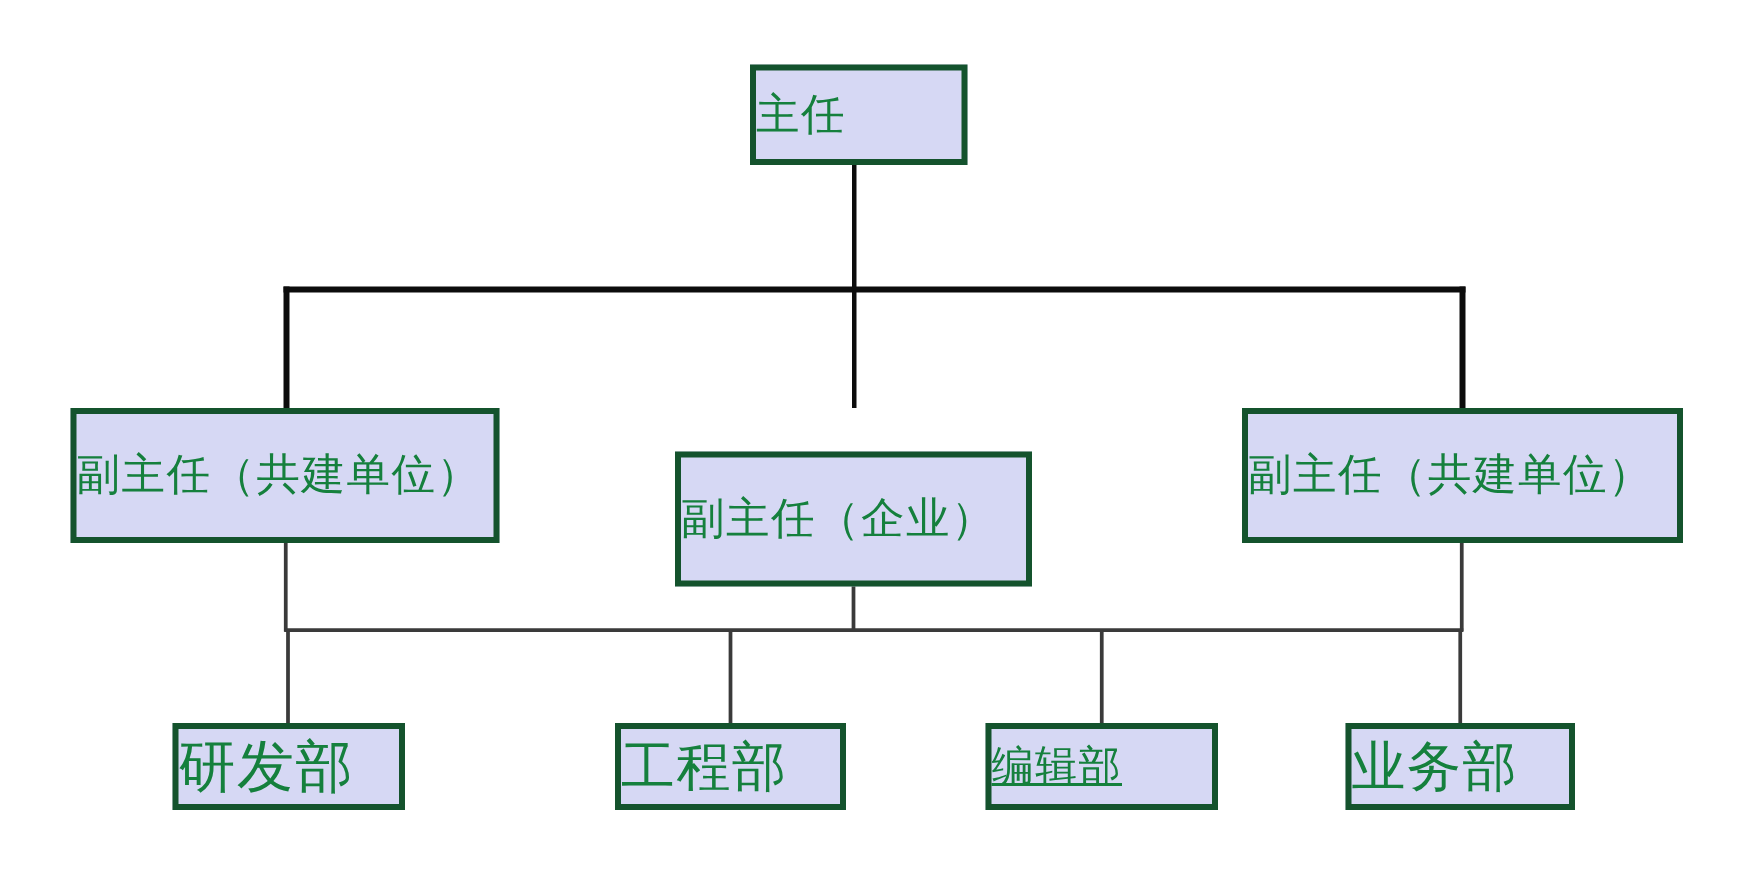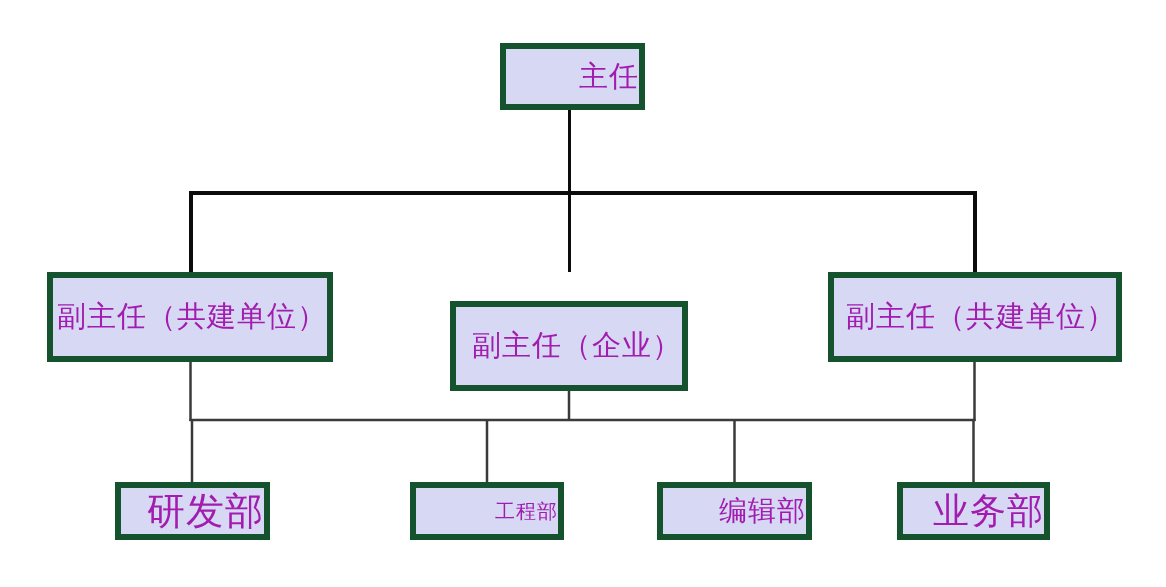--- a/index.html
+++ b/index.html
@@ -13,36 +13,36 @@
   }
   .connector-layer {
     position: absolute;
     left: 0; top: 0;
     width: 1166px; height: 587px;
   }
   .node {
     position: absolute;
     box-sizing: border-box;
     background: #d6d8f4;
-    border: 6px solid #14532d;
+    border: 4px solid #14532d;
     display: flex;
     align-items: center;
-    justify-content: flex-end;
-    color: #a21caf;
+    justify-content: flex-start;
+    color: #15803d;
     font-size: 29px;
     letter-spacing: 1px;
     white-space: nowrap;
   }
   .node-director   { left: 500px; top: 43px;  width: 145px; height: 67px; }
   .node-deputy-0   { left: 47px;  top: 272px; width: 286px; height: 90px; }
   .node-deputy-1   { left: 450px; top: 272px; width: 238px; height: 90px; margin-top: 29px; }
   .node-deputy-2   { left: 828px; top: 272px; width: 294px; height: 90px; }
   .node-dept-0     { left: 115px; top: 482px; width: 155px; height: 58px; font-size: 38px; }
-  .node-dept-1     { left: 410px; top: 482px; width: 154px; height: 58px; font-size: 20px; }
-  .node-dept-2     { left: 657px; top: 482px; width: 155px; height: 58px; font-size: 28px; }
+  .node-dept-1     { left: 410px; top: 482px; width: 154px; height: 58px; font-size: 36px; }
+  .node-dept-2     { left: 657px; top: 482px; width: 155px; height: 58px; font-size: 28px; text-decoration: underline; }
   .node-dept-3     { left: 897px; top: 482px; width: 153px; height: 58px; font-size: 36px; }
 </style>
 </head>
 <body>
 
 <div class="canvas">
 
   <svg class="connector-layer" width="1166" height="587" viewBox="0 0 1166 587" xmlns="http://www.w3.org/2000/svg">
 
     <line x1="569.5" y1="110" x2="569.5" y2="272" stroke="#0c0c0c" stroke-width="3"></line>

